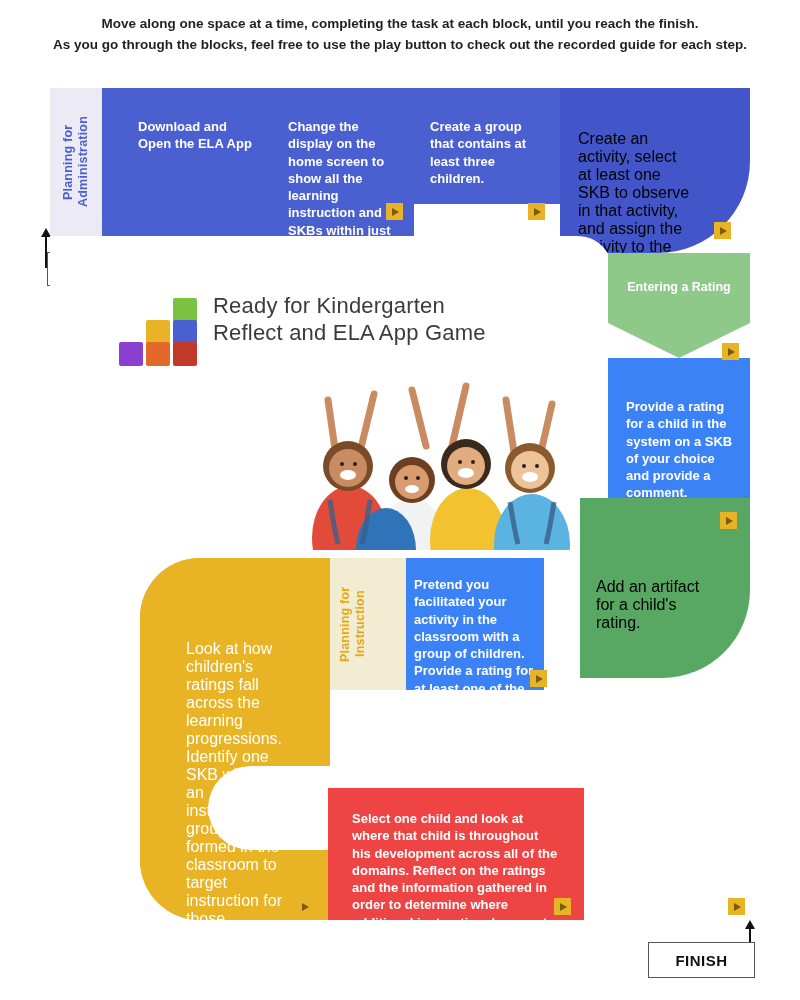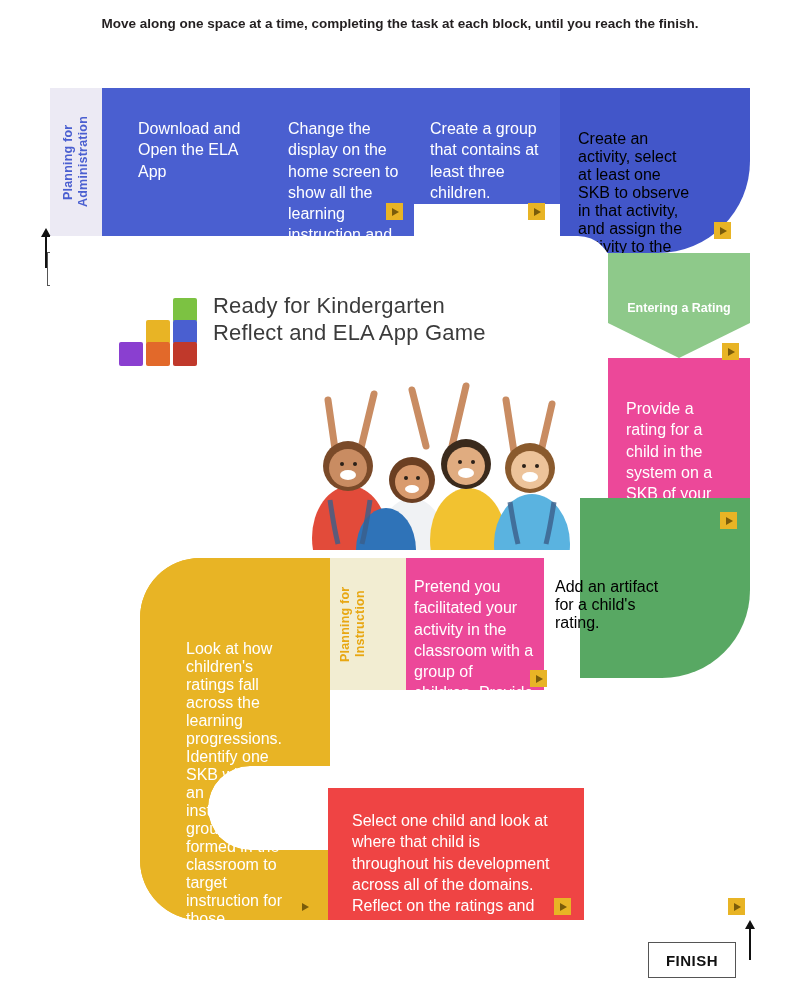--- a/index.html
+++ b/index.html
@@ -24,27 +24,28 @@
   }
   .intro div { white-space: nowrap; }
 
   
   .blk {
     position: absolute;
     overflow: hidden;
   }
   .blk .txt {
     position: absolute;
-    font-size: 16px;
+    font-size: 13px;
     line-height: 1.33;
     color: #ffffff;
+    font-weight: bold;
   }
   .blue { background: #4a5fd0; }
   .blue-d { background: #4256c9; }
-  .green { background: #ec4899; }
+  .green { background: #3b82f6; }
   .green-l { background: #58a863; }
   .gold { background: #ef4444; }
   .gold-d { background: #e4ab14; }
   .lavender { background: #eceaf4; }
 
   
   .play {
     position: absolute;
     width: 17px; height: 17px;
     background: #e8b425;
@@ -123,20 +124,21 @@
   
   .arrow { position: absolute; }
 </style>
 </head>
 <body>
 
 <div id="root">
 
   <div class="intro">
     <div>Move along one space at a time, completing the task at each block, until you reach the finish.</div>
+    <div>As you go through the blocks, feel free to use the play button to check out the recorded guide for each step.</div>
   </div>
 
   <div class="blk lavender" style="left:50px; top:88px; width:52px; height:148px;"></div>
   <div class="vlabel admin" style="left:50px; top:88px; width:52px; height:148px;">
     <span>Planning for Administration</span>
   </div>
 
   <div class="blk blue" style="left:102px; top:88px; width:172px; height:148px;">
     <div class="txt" style="left:36px; top:30px; width:120px;">Download and Open the ELA App</div>
   </div>
@@ -243,33 +245,33 @@
           <circle cx="237" cy="106" r="2"></circle>
       </g>
     </svg>
   </div>
 
   <div class="blk" style="left:608px; top:253px; width:142px; height:105px;">
     <svg width="142" height="105" viewBox="0 0 142 105">
       <polygon points="0,0 142,0 142,70 71,105 0,70" fill="#8ec98a"></polygon>
     </svg>
   </div>
-  <div class="chevron-label" style="left:614px; top:279px; width:130px;margin-top:21px;">
+  <div class="chevron-label" style="left:614px; top:279px; width:130px;">
     <span>Entering a Rating</span>
   </div>
 
   <div class="blk green" style="left:608px; top:358px; width:142px; height:140px;">
     <div class="txt" style="left:18px; top:40px; width:108px;">Provide a rating for a child in the system on a SKB of your choice and provide a comment.</div>
   </div>
   <div class="play" style="left:722px; top:343px;">
     <div class="tri"></div>
   </div>
 
   <div class="blk green-l" style="left:580px; top:498px; width:170px; height:180px; border-radius: 0 0 88px 0;"></div>
-  <div class="txt" style="position:absolute; left:555px; top:578px; width:110px;">Add an artifact for a child's rating.</div>
+  <div class="txt" style="position:absolute; left:596px; top:578px; width:110px;">Add an artifact for a child's rating.</div>
   <div class="play" style="left:720px; top:512px;">
     <div class="tri"></div>
   </div>
 
   <div class="blk green" style="left:406px; top:558px; width:138px; height:132px;">
     <div class="txt" style="left:8px; top:18px; width:122px;">Pretend you facilitated your activity in the classroom with a group of children. Provide a rating for at least one of the children on the SKBs for the activity.</div>
   </div>
   <div class="play" style="left:530px; top:670px;">
     <div class="tri"></div>
   </div>
@@ -303,17 +305,17 @@
 
   <div class="play" style="left:728px; top:898px;">
     <div class="tri"></div>
   </div>
 
   <div class="arrow" style="left:744px; top:920px; width:12px; height:40px;">
     <svg width="12" height="40" viewBox="0 0 12 40">
         <polygon points="6,0 11,9 7,9 7,40 5,40 5,9 1,9" fill="#111"></polygon>
       </svg>
   </div>
-  <div class="pill" style="left:648px; top:942px; width:88px; height:36px;">
+  <div class="pill" style="left:648px; top:942px; width:107px; height:36px;">
     <span>FINISH</span>
   </div>
 
 </div>
 
 </body></html>

